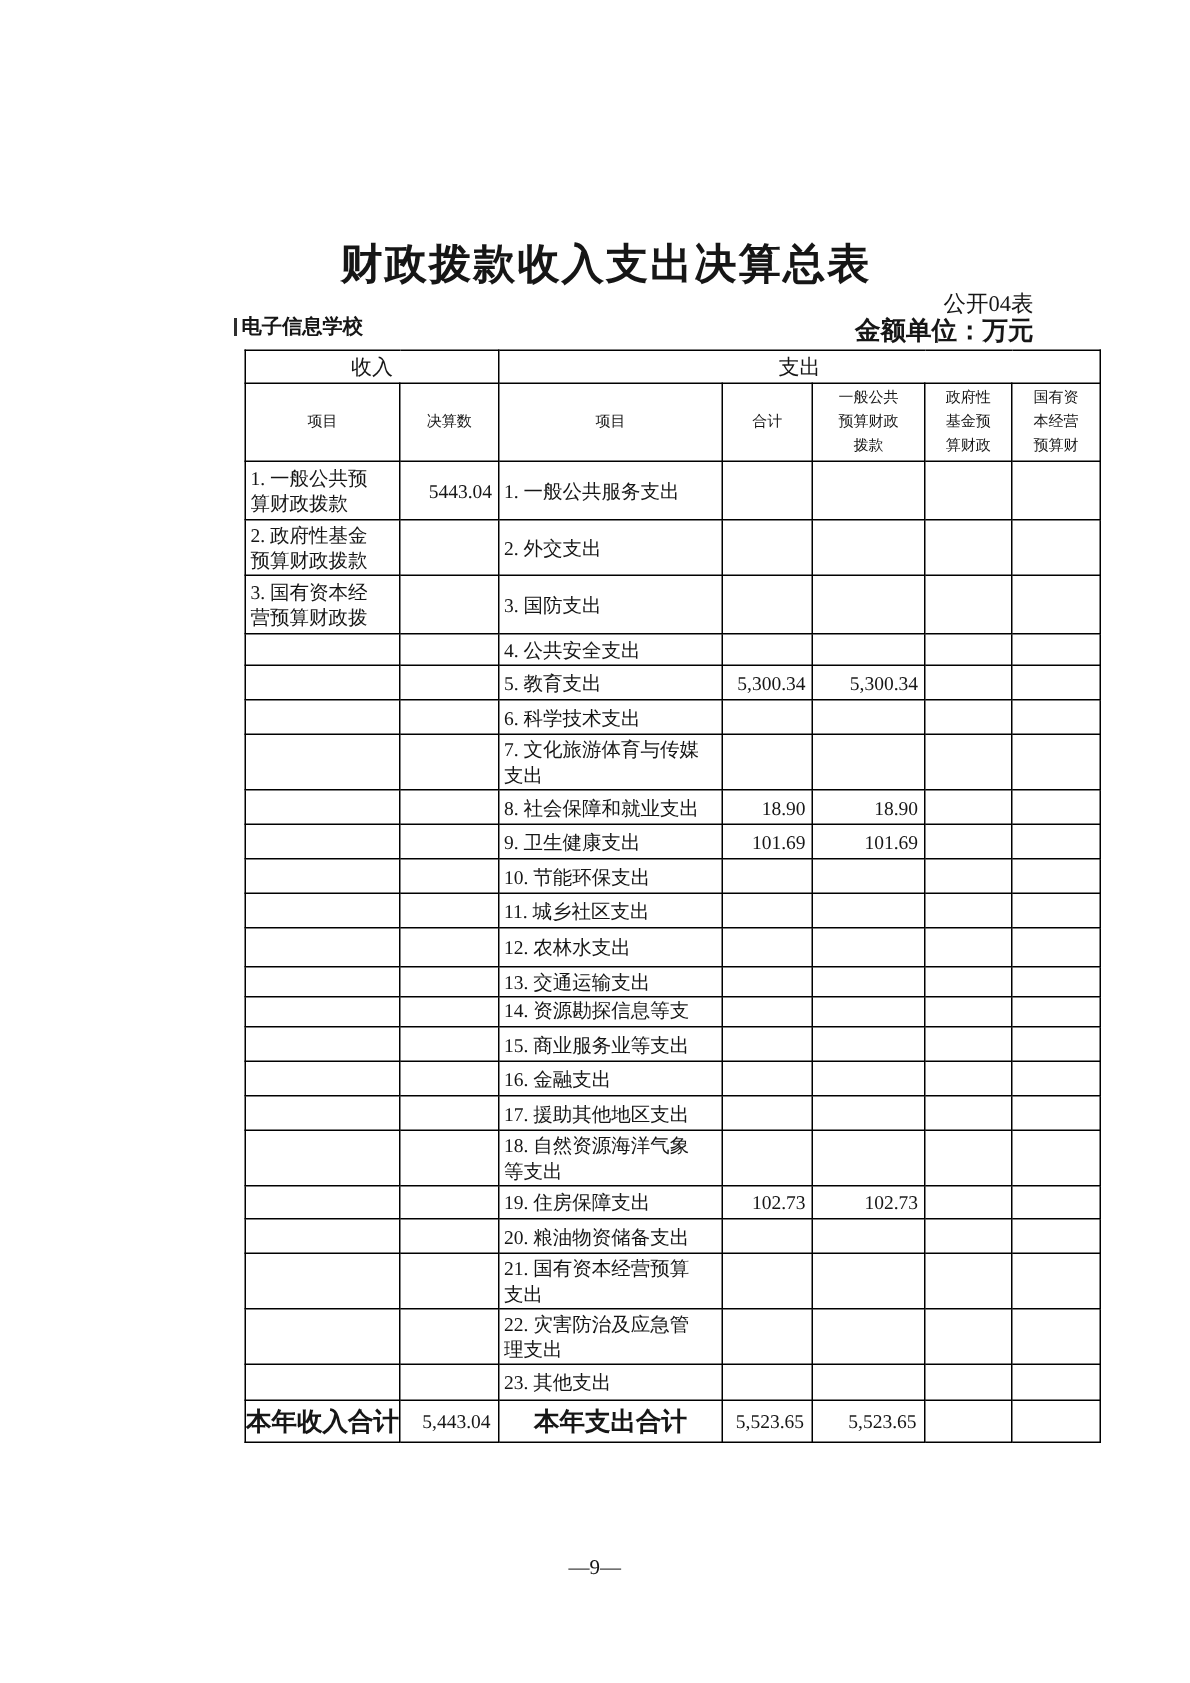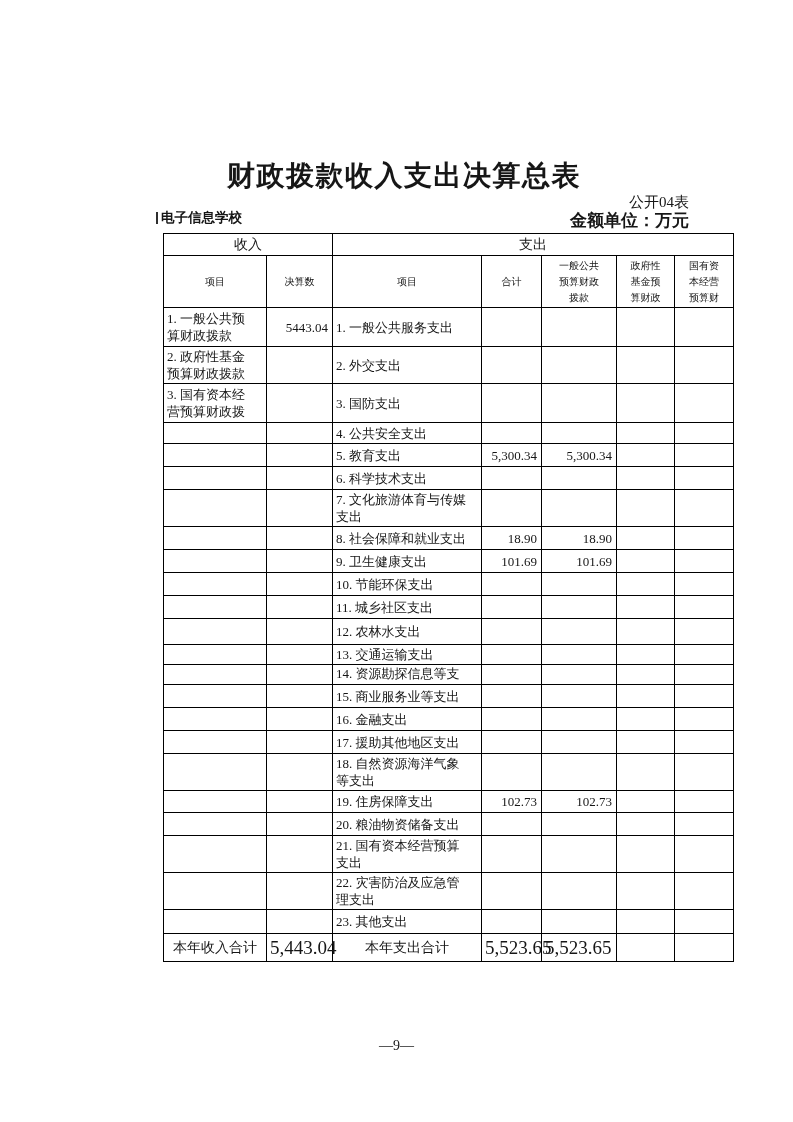--- a/index.html
+++ b/index.html
@@ -80,27 +80,27 @@
   }
   td.item .cb { text-align: left; }
   td.num .cb { text-align: right; padding-right: 4px; }
   tr.row-clip td.item .cb {
     height: 19px;
     overflow: hidden;
     padding-top: 0; padding-bottom: 0;
   }
   tr.total-row { height: 28px; }
   tr.total-row td.label .cb {
-    font-weight: normal;
-    font-size: 14px;
+    font-weight: bold;
+    font-size: 17px;
     text-align: center;
     white-space: nowrap;
     padding: 0;
   }
-  tr.total-row td.num .cb { font-size: 19px; padding-right: 5px; }
+  tr.total-row td.num .cb { font-size: 13px; padding-right: 5px; }
   .page-num {
     position: absolute;
     top: 1038px; left: 0; width: 793px;
     text-align: center;
     font-size: 14px;
   }
 </style>
 </head>
 <body>
 

